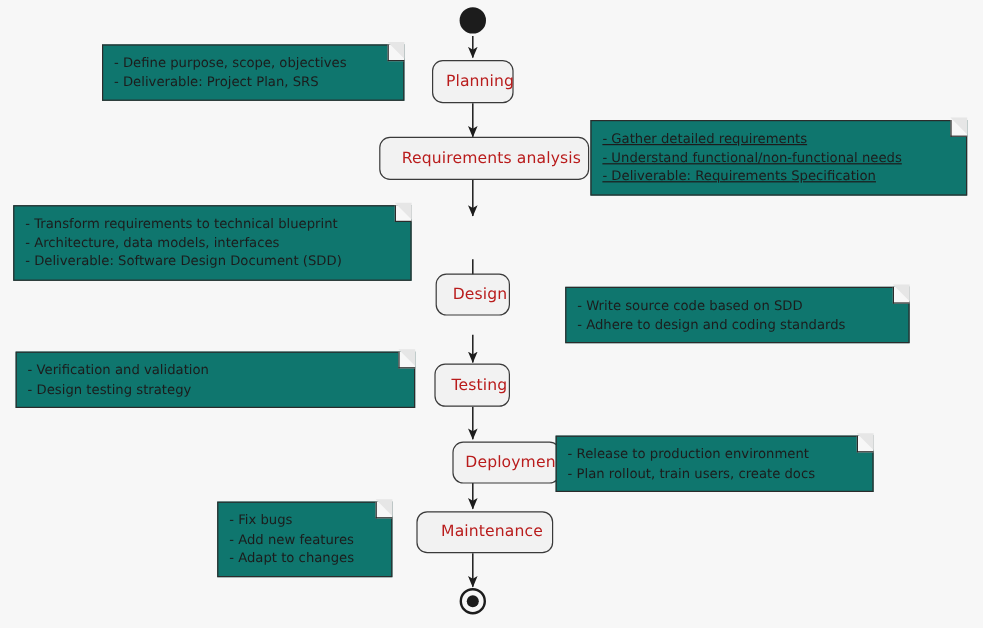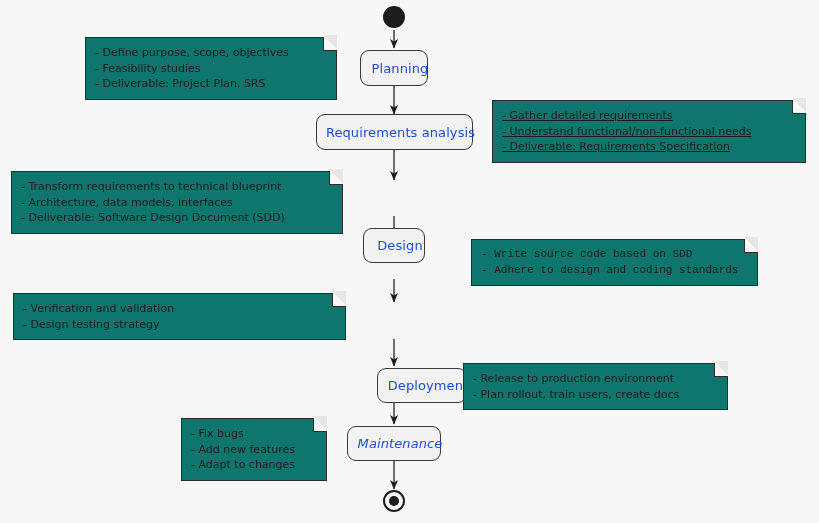--- a/index.html
+++ b/index.html
@@ -25,21 +25,21 @@
   .activity {
     position: absolute;
     box-sizing: border-box;
     background: #f2f2f2;
     border: 1.3px solid #3a3a3a;
     border-radius: 9px;
     display: flex;
     align-items: center;
     justify-content: center;
     font-size: 13px;
-    color: #1d4ed8;
+    color: #b91c1c;
     line-height: 1;
     white-space: nowrap;
     letter-spacing: 0.1px;
     padding-left: 12px;
   }
 
   
   .note {
     position: absolute;
     box-sizing: border-box;
@@ -136,62 +136,64 @@
       <line x1="394" y1="461" x2="394" y2="489"></line>
     </g>
   </svg>
 
   <div class="start-node" style="left:383px; top:6px;"></div>
 
   <div class="activity" style="left:360px; top:50px; width:68px; height:36px;">
     <span>Planning</span>
   </div>
 
-  <div class="activity" style="left:316px; top:114px; width:157px; height:36px;">
+  <div class="activity" style="left:316px; top:114px; width:175px; height:36px;">
     <span>Requirements analysis</span>
   </div>
 
   <div class="activity" style="left:363px; top:181px; width:62px; height:35px;margin-top:47px;">
     <span>Design</span>
   </div>
 
 
+  <div class="activity" style="left:362px; top:303px; width:63px; height:36px;">
+    <span>Testing</span>
+  </div>
 
   <div class="activity" style="left:349px; top:368px; width:90px; height:35px;margin-left:28px;">
     <span>Deployment</span>
   </div>
 
-  <div class="activity" style="left:347px; top:426px; width:94px; height:35px;font-style:italic;">
+  <div class="activity" style="left:347px; top:426px; width:114px; height:35px;">
     <span>Maintenance</span>
   </div>
 
   <div class="end-node" style="left:383px; top:490px;"></div>
 
   <div class="note" style="left:85px; top:37px; width:252px;">
     <span class="fold-cut"></span>
     <span class="note-line">- Define purpose, scope, objectives</span>
-    <span class="note-line">- Feasibility studies</span>
     <span class="note-line">- Deliverable: Project Plan, SRS</span>
   </div>
 
   <div class="note" style="left:492px; top:100px; width:314px;text-decoration:underline;">
     <span class="fold-cut"></span>
     <span class="note-line">- Gather detailed requirements</span>
     <span class="note-line">- Understand functional/non-functional needs</span>
     <span class="note-line">- Deliverable: Requirements Specification</span>
   </div>
 
   <div class="note" style="left:11px; top:171px; width:332px;">
     <span class="fold-cut"></span>
     <span class="note-line">- Transform requirements to technical blueprint</span>
     <span class="note-line">- Architecture, data models, interfaces</span>
     <span class="note-line">- Deliverable: Software Design Document (SDD)</span>
   </div>
 
-  <div class="note" style="left:471px; top:239px; width:287px;font-family:Liberation Mono, monospace;">
+  <div class="note" style="left:471px; top:239px; width:287px;">
     <span class="fold-cut"></span>
     <span class="note-line">- Write source code based on SDD</span>
     <span class="note-line">- Adhere to design and coding standards</span>
   </div>
 
   <div class="note" style="left:13px; top:293px; width:333px;">
     <span class="fold-cut"></span>
     <span class="note-line">- Verification and validation</span>
     <span class="note-line">- Design testing strategy</span>
   </div>

